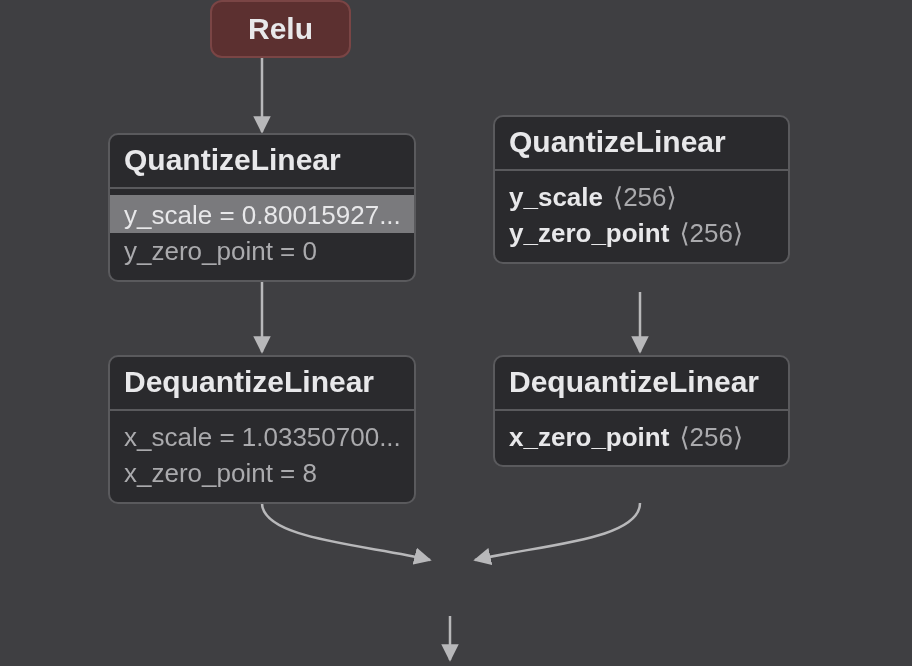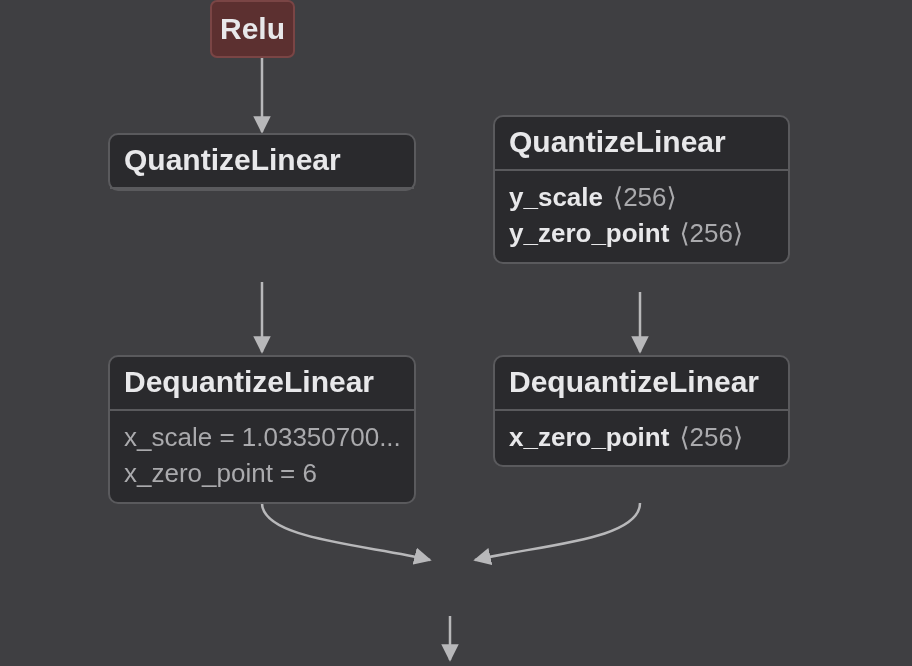--- a/index.html
+++ b/index.html
@@ -66,22 +66,22 @@
   .row .pname { font-weight: 700; color: var(--text); }
   .row .dim { color: var(--text-dim); margin-left: 10px; }
   .row.highlight {
     background: var(--highlight-bg);
     color: var(--text);
     margin: -2px -14px 0 -14px;
     padding: 2px 14px 0 14px;
   }
   .pill {
     position: absolute;
-    border-radius: 7px;
-    padding: 10px 8px;
+    border-radius: 12px;
+    padding: 10px 36px;
     font-size: 30px;
     font-weight: 600;
     border: 2px solid;
     white-space: nowrap;
   }
   .relu {
     background: var(--relu-bg);
     border-color: var(--relu-border);
     color: var(--text);
   }
@@ -115,39 +115,43 @@
 
     <path d="M 450 616 L 450 660" stroke="#b8b8ba" stroke-width="2.5" fill="none" marker-end="url(#arrow)"></path>
   </svg>
 
   <div class="pill relu" style="left:210px; top:0px;">
     <span>Relu</span>
   </div>
 
   <div class="node" style="left:108px; top:133px; width:308px;">
     <div class="header">QuantizeLinear</div>
+    <div class="body">
+      <div class="row highlight">y_scale = 0.80015927...</div>
+      <div class="row">y_zero_point = 0</div>
+    </div>
   </div>
 
   <div class="node" style="left:493px; top:115px; width:297px;">
     <div class="header">QuantizeLinear</div>
     <div class="body">
       <div class="row">
         <span class="pname">y_scale</span><span class="dim">⟨256⟩</span>
       </div>
       <div class="row">
         <span class="pname">y_zero_point</span><span class="dim">⟨256⟩</span>
       </div>
     </div>
   </div>
 
   <div class="node" style="left:108px; top:355px; width:308px;">
     <div class="header">DequantizeLinear</div>
     <div class="body">
       <div class="row">x_scale = 1.03350700...</div>
-      <div class="row">x_zero_point = 6</div>
+      <div class="row">x_zero_point = 8</div>
     </div>
   </div>
 
   <div class="node" style="left:493px; top:355px; width:297px;">
     <div class="header">DequantizeLinear</div>
     <div class="body">
       <div class="row">
         <span class="pname">x_zero_point</span><span class="dim">⟨256⟩</span>
       </div>
     </div>

